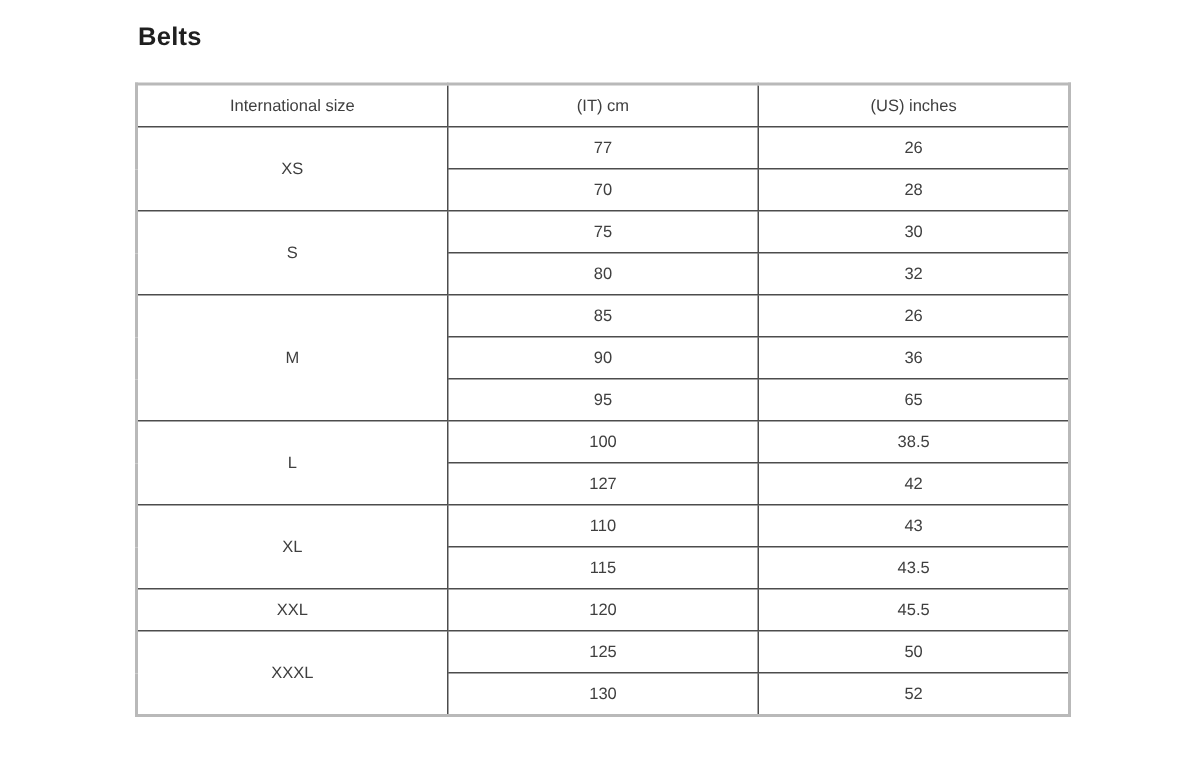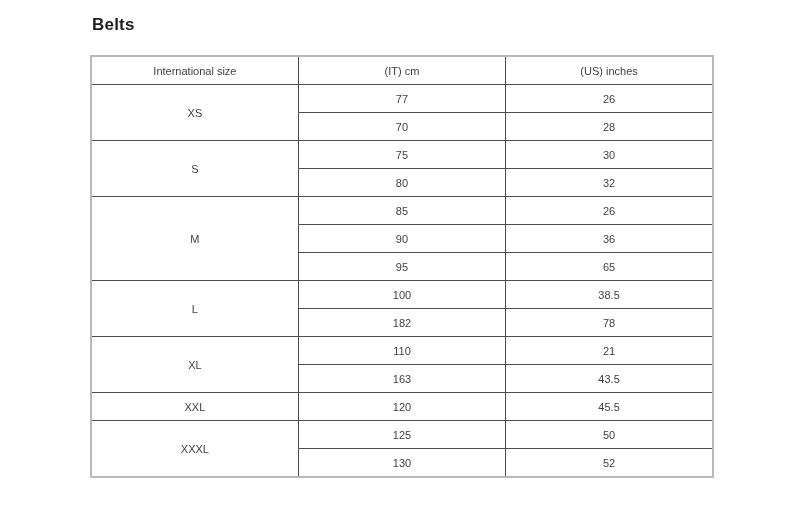--- a/index.html
+++ b/index.html
@@ -101,30 +101,30 @@
           <tr>
             <td>95</td>
             <td>65</td>
           </tr>
           <tr>
             <td rowspan="2">L</td>
             <td>100</td>
             <td>38.5</td>
           </tr>
           <tr>
-            <td>182</td>
-            <td>78</td>
+            <td>127</td>
+            <td>42</td>
           </tr>
           <tr>
             <td rowspan="2">XL</td>
             <td>110</td>
-            <td>21</td>
+            <td>43</td>
           </tr>
           <tr>
-            <td>163</td>
+            <td>115</td>
             <td>43.5</td>
           </tr>
           <tr>
             <td rowspan="1">XXL</td>
             <td>120</td>
             <td>45.5</td>
           </tr>
           <tr>
             <td rowspan="2">XXXL</td>
             <td>125</td>

